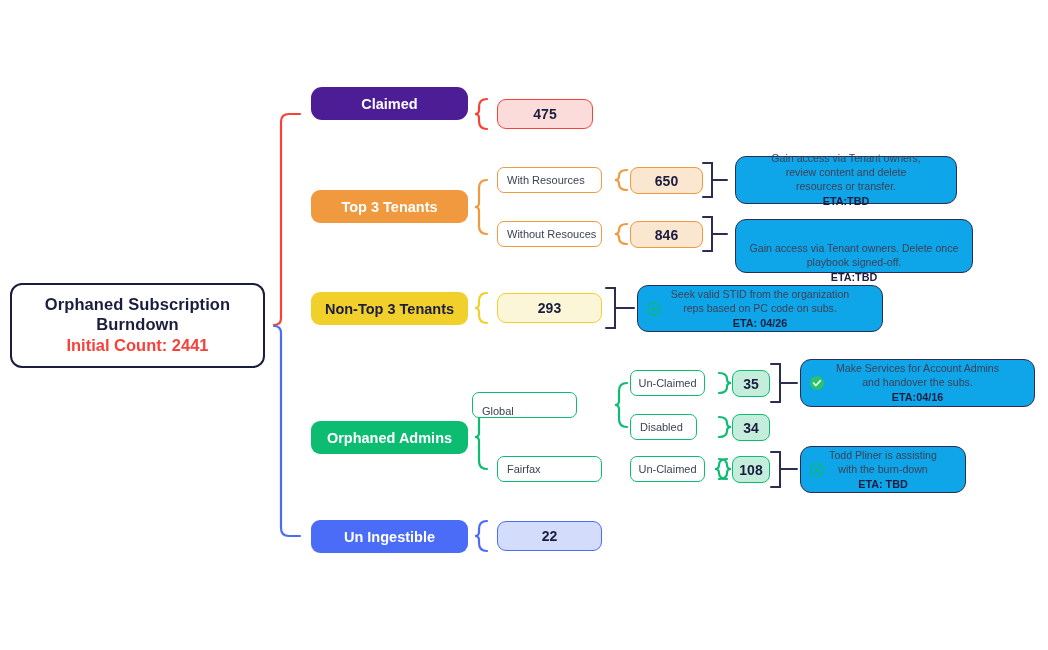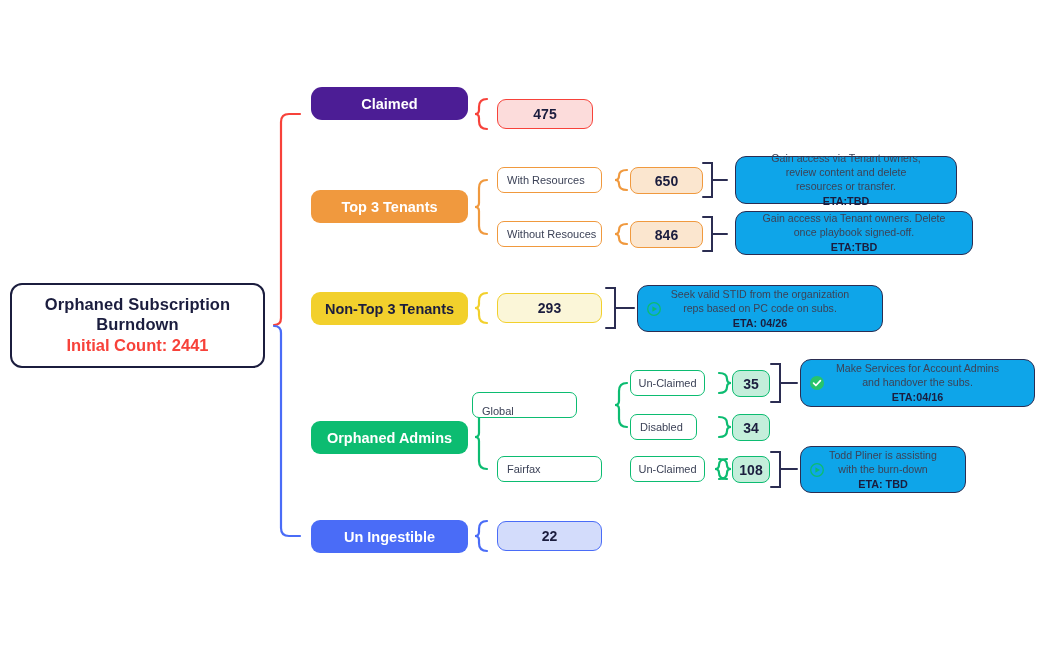--- a/index.html
+++ b/index.html
@@ -132,21 +132,21 @@
     </div>
     <span class="note-icon"></span>
   </div>
 
   <div class="node sub" style="position:absolute;left:497px;top:221px;width:105px;border-color:#f0993e;">
     <span>Without Resouces</span>
   </div>
   <div class="node val sm" style="left:630px;top:221px;width:73px;background:#fbe6cf;border-color:#f0993e;">
     <span>846</span>
   </div>
-  <div class="note" style="left:735px;top:211px;width:238px;height:44px;">
+  <div class="note" style="left:735px;top:219px;width:238px;height:54px;flex-direction:column;">
     <span class="note-icon"></span>
     <div class="note-txt">
       <span>Gain access via Tenant owners. Delete once playbook signed-off.</span>
       <span class="note-eta">ETA:TBD</span>
     </div>
     <span class="note-icon"></span>
   </div>
 
   <div class="node cat dark" style="top:292px;background:#f2d02c;">
     <span>Non-Top 3 Tenants</span>

